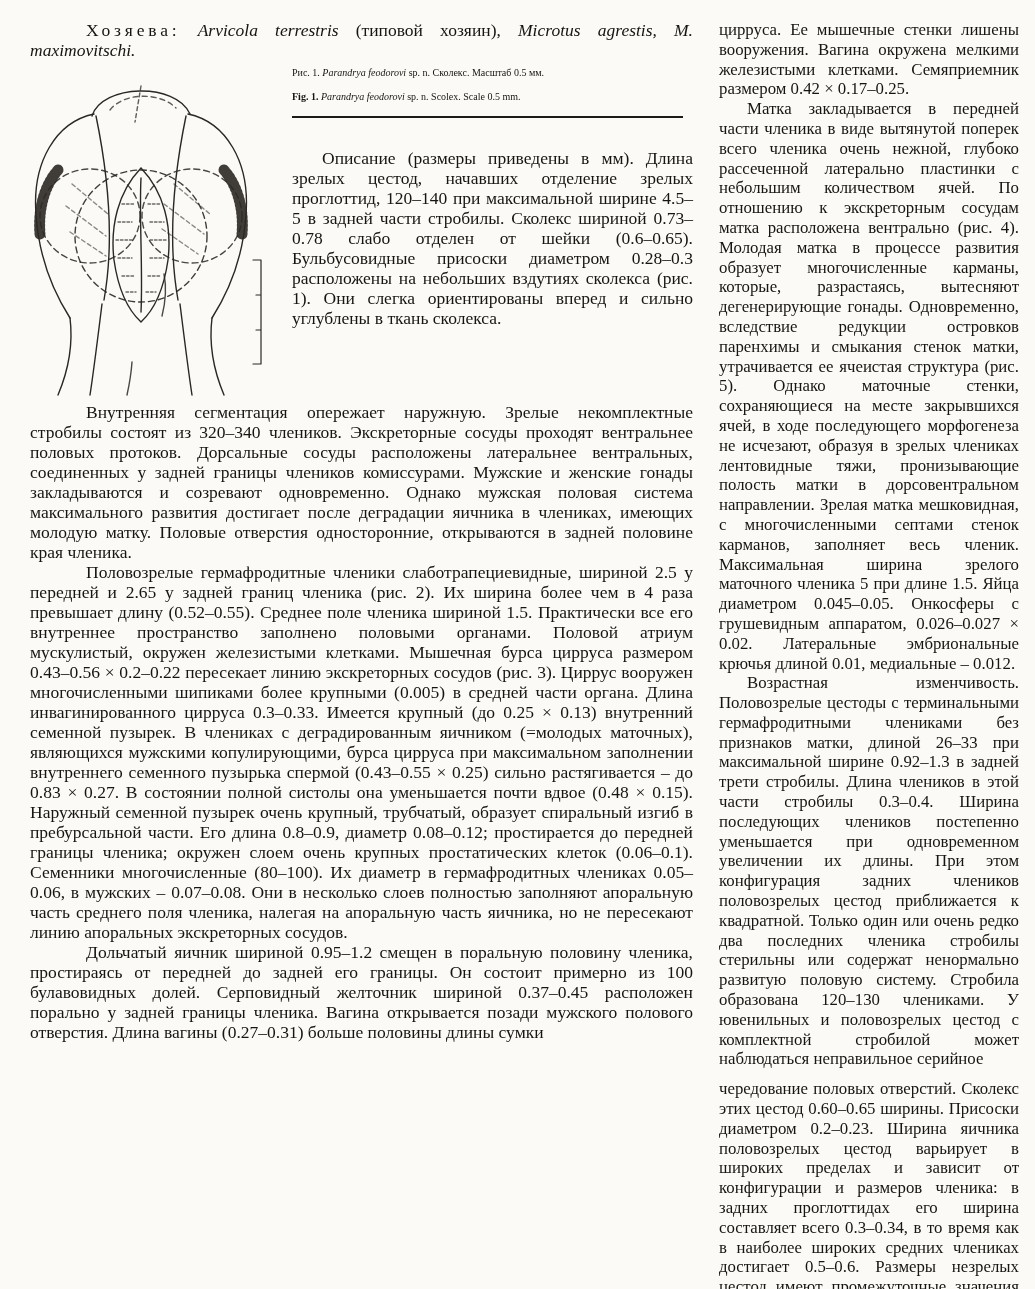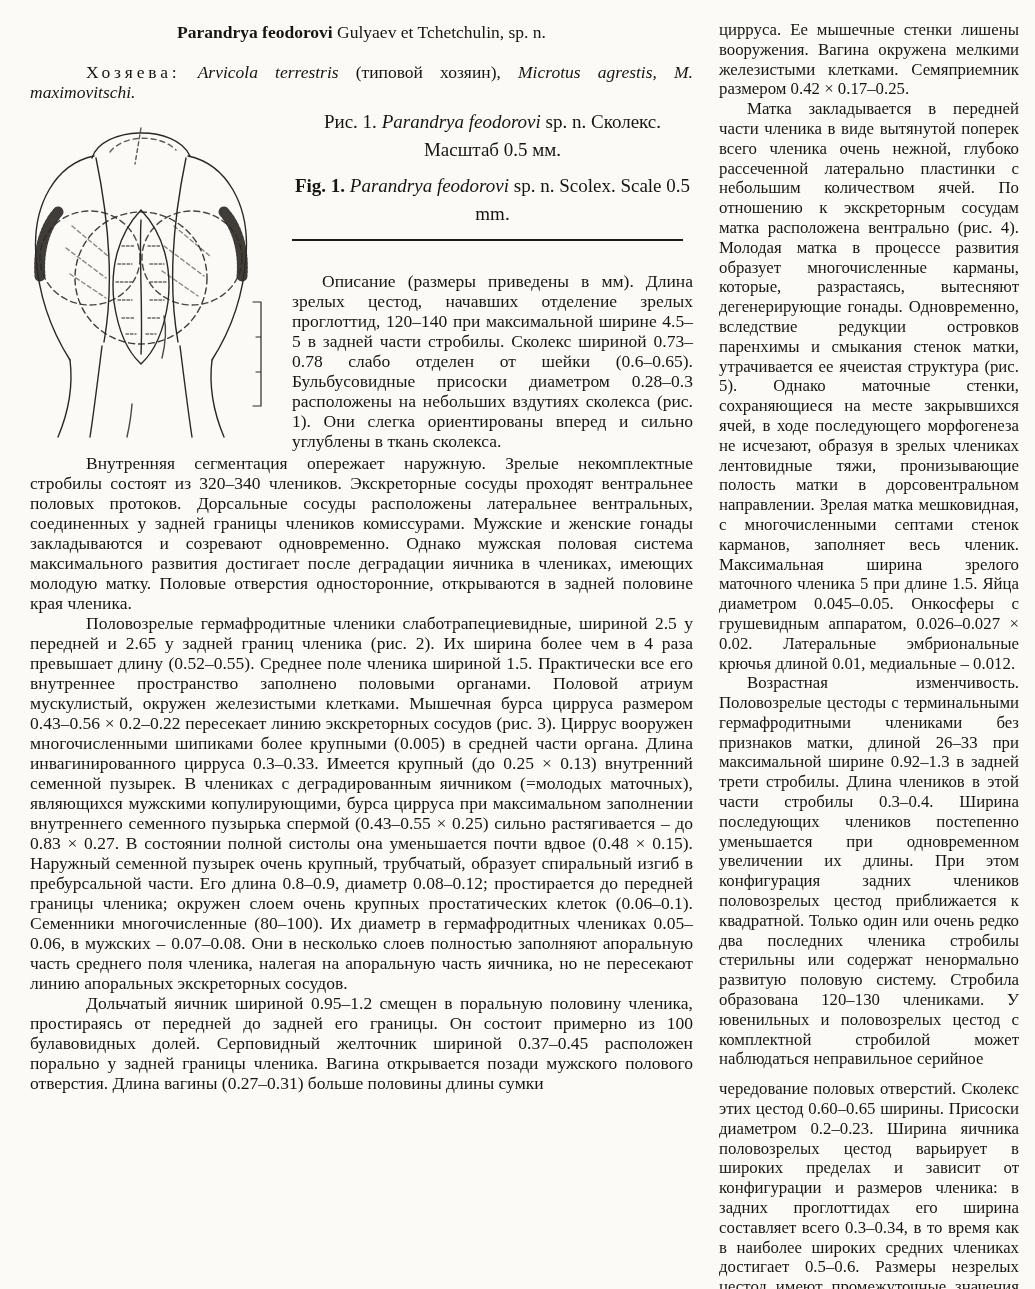--- a/index.html
+++ b/index.html
@@ -36,43 +36,42 @@
     font-size: 17.5px;
     margin: 2px 0 20px;
     text-indent: 0;
   }
   .title b { font-weight: bold; }
   .sp { letter-spacing: .22em; }
   .fig-row { display: flex; margin: 4px 0 2px; }
   .fig-art { width: 256px; flex: none; margin-left: -16px; }
   .fig-side { flex: 1; padding-left: 22px; padding-top: 2px; }
   .cap {
-    text-align: center;
-    font-size: 19px;
+    text-align: left;
+    font-size: 10px;
     line-height: 1.45;
     text-indent: 0;
   }
   .cap-en { margin-top: 9px; font-family: Liberation Serif, serif; }
   .cap-rule {
     border: 0;
     border-top: 2px solid #1d1b18;
     margin: 12px 10px 30px 0;
   }
   .beside { text-indent: 30px; }
   .beside.noind { text-indent: 0; }
   svg .ln { fill: none; stroke: #2b2823; stroke-width: 1.4; stroke-linecap: round; }
 </style>
 </head>
 <body>
 
 <div class="page">
 
   <div class="col-left">
 
-    <div class="title"><b>Parandrya feodorovi</b><span> Gulyaev et Tchetchulin, sp. n.</span></div>
 
 
     <p><span class="sp">Хозяева:</span><i> Arvicola terrestris </i><span>(типовой хозяин), </span><i>Microtus agrestis, M. maximovitschi.</i></p>
 
 
 
     <div class="fig-row">
 
       <div class="fig-art">
         <svg width="256" height="332" viewBox="0 0 256 332">

